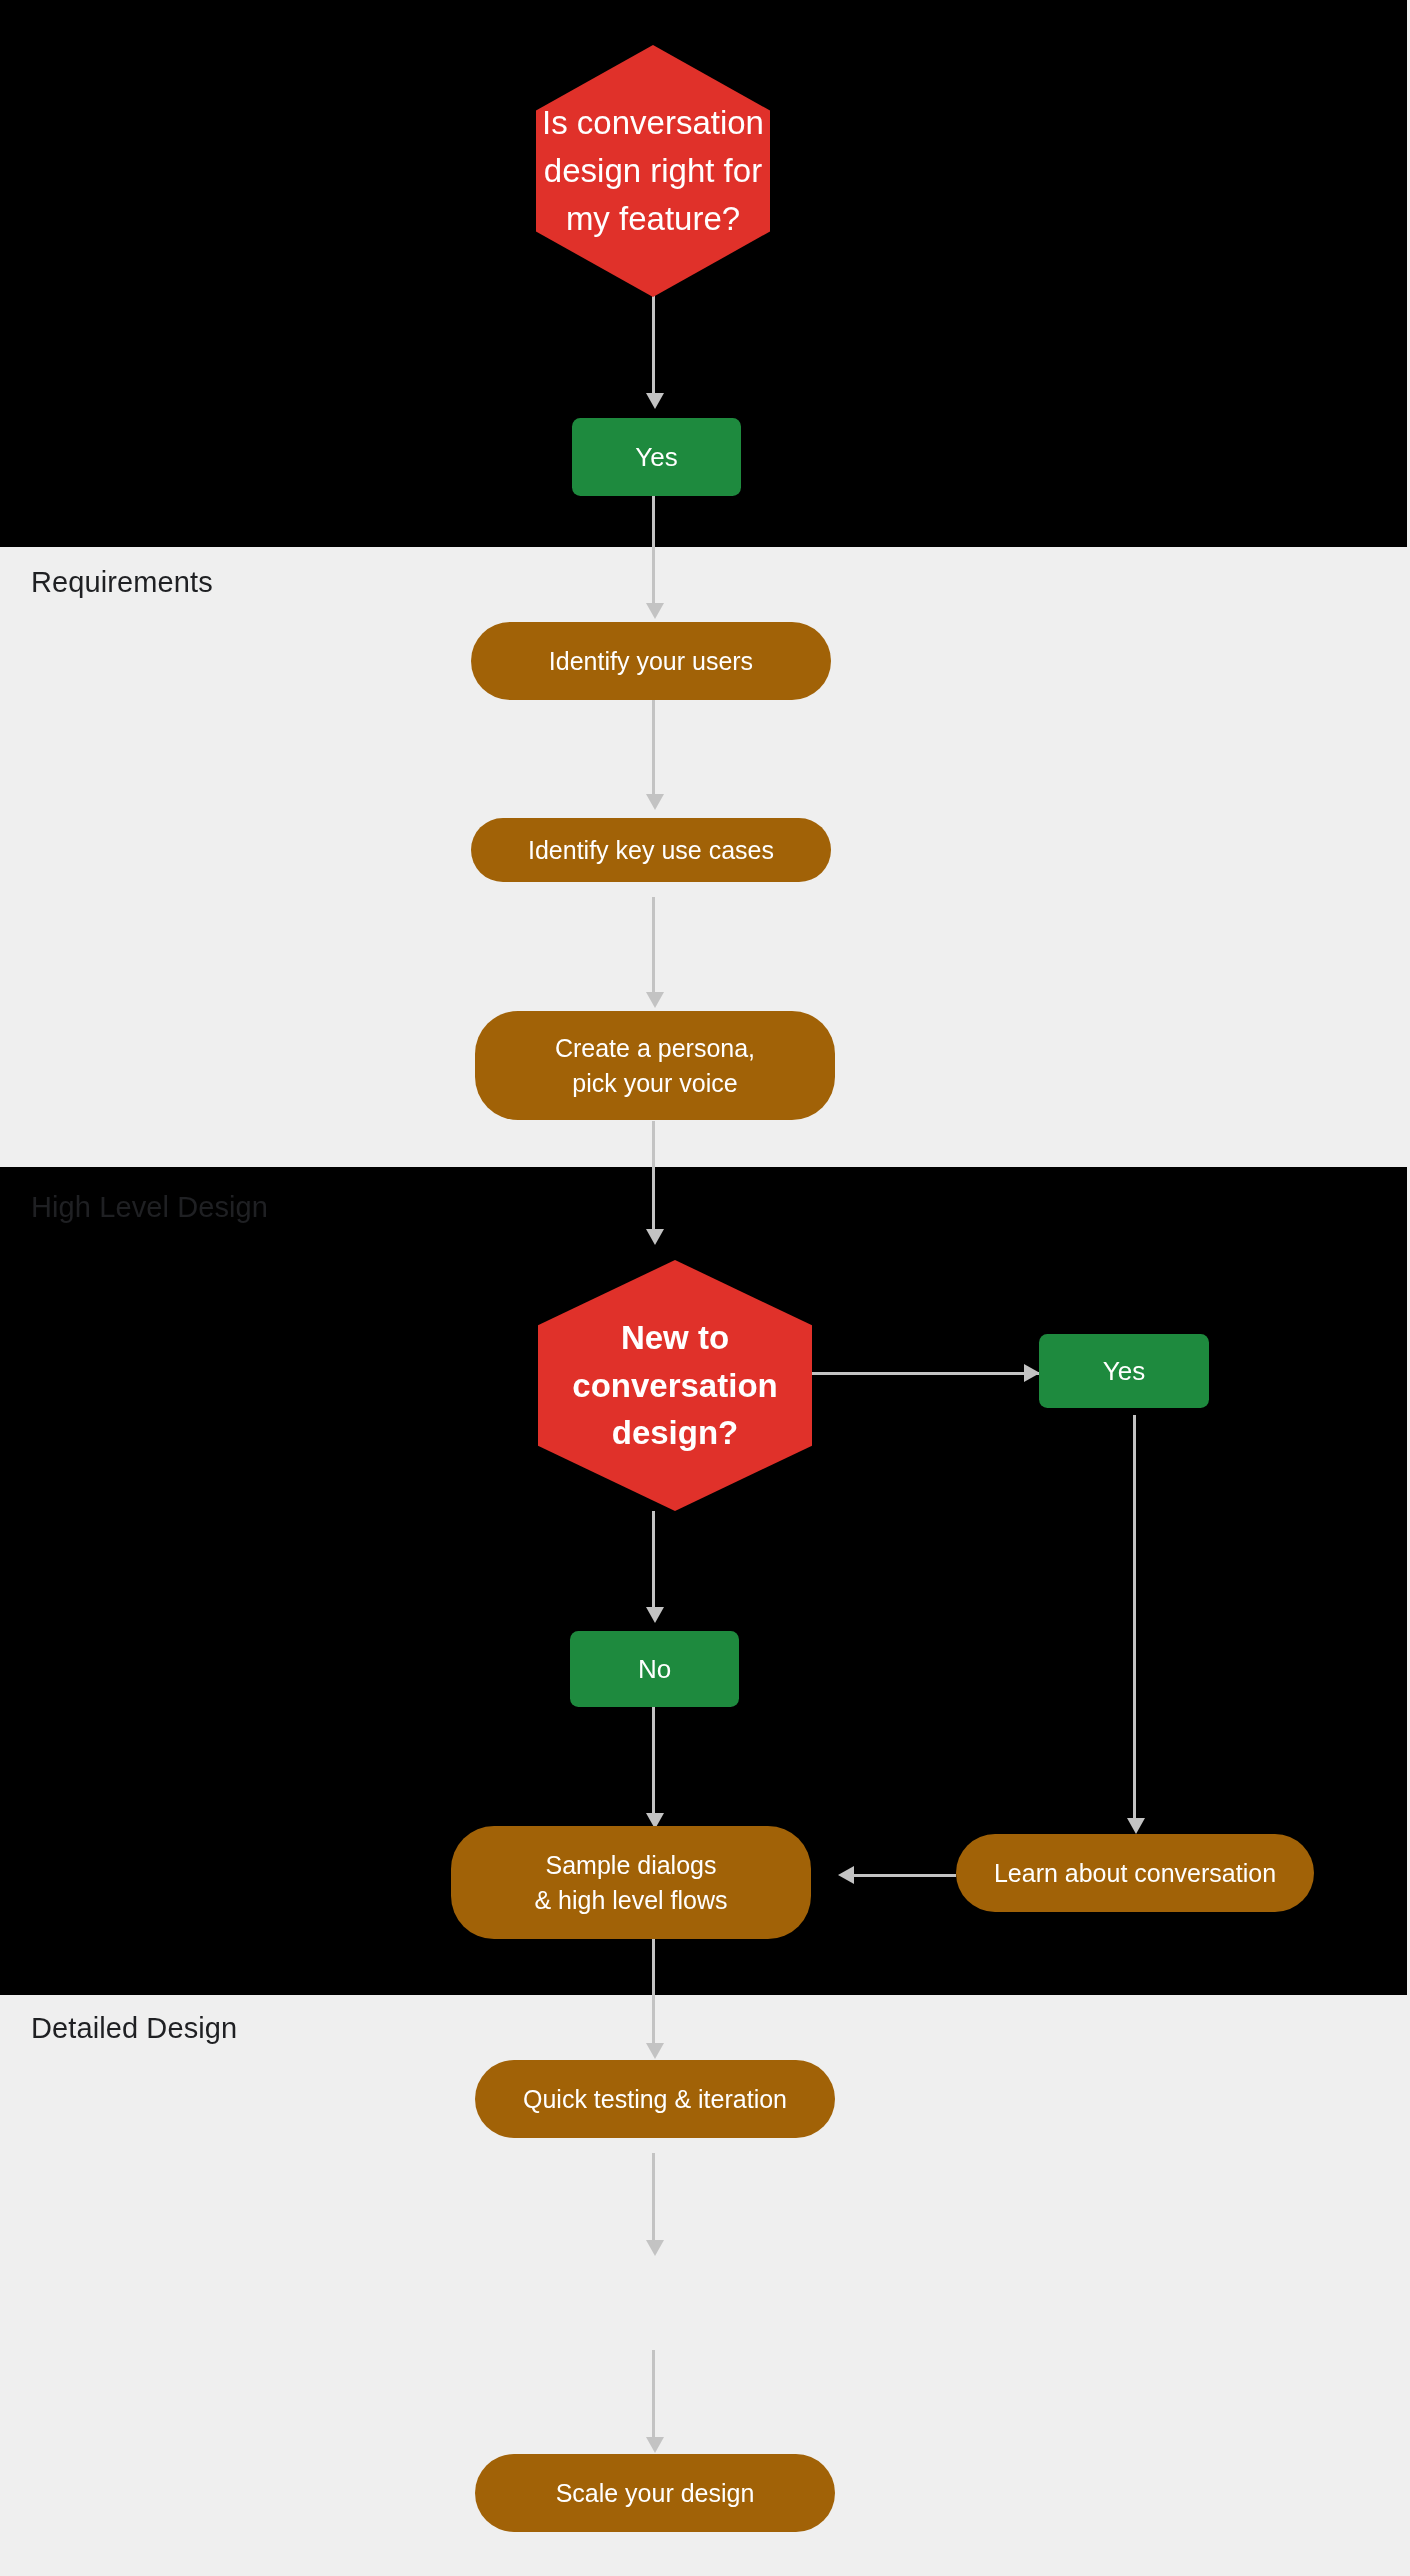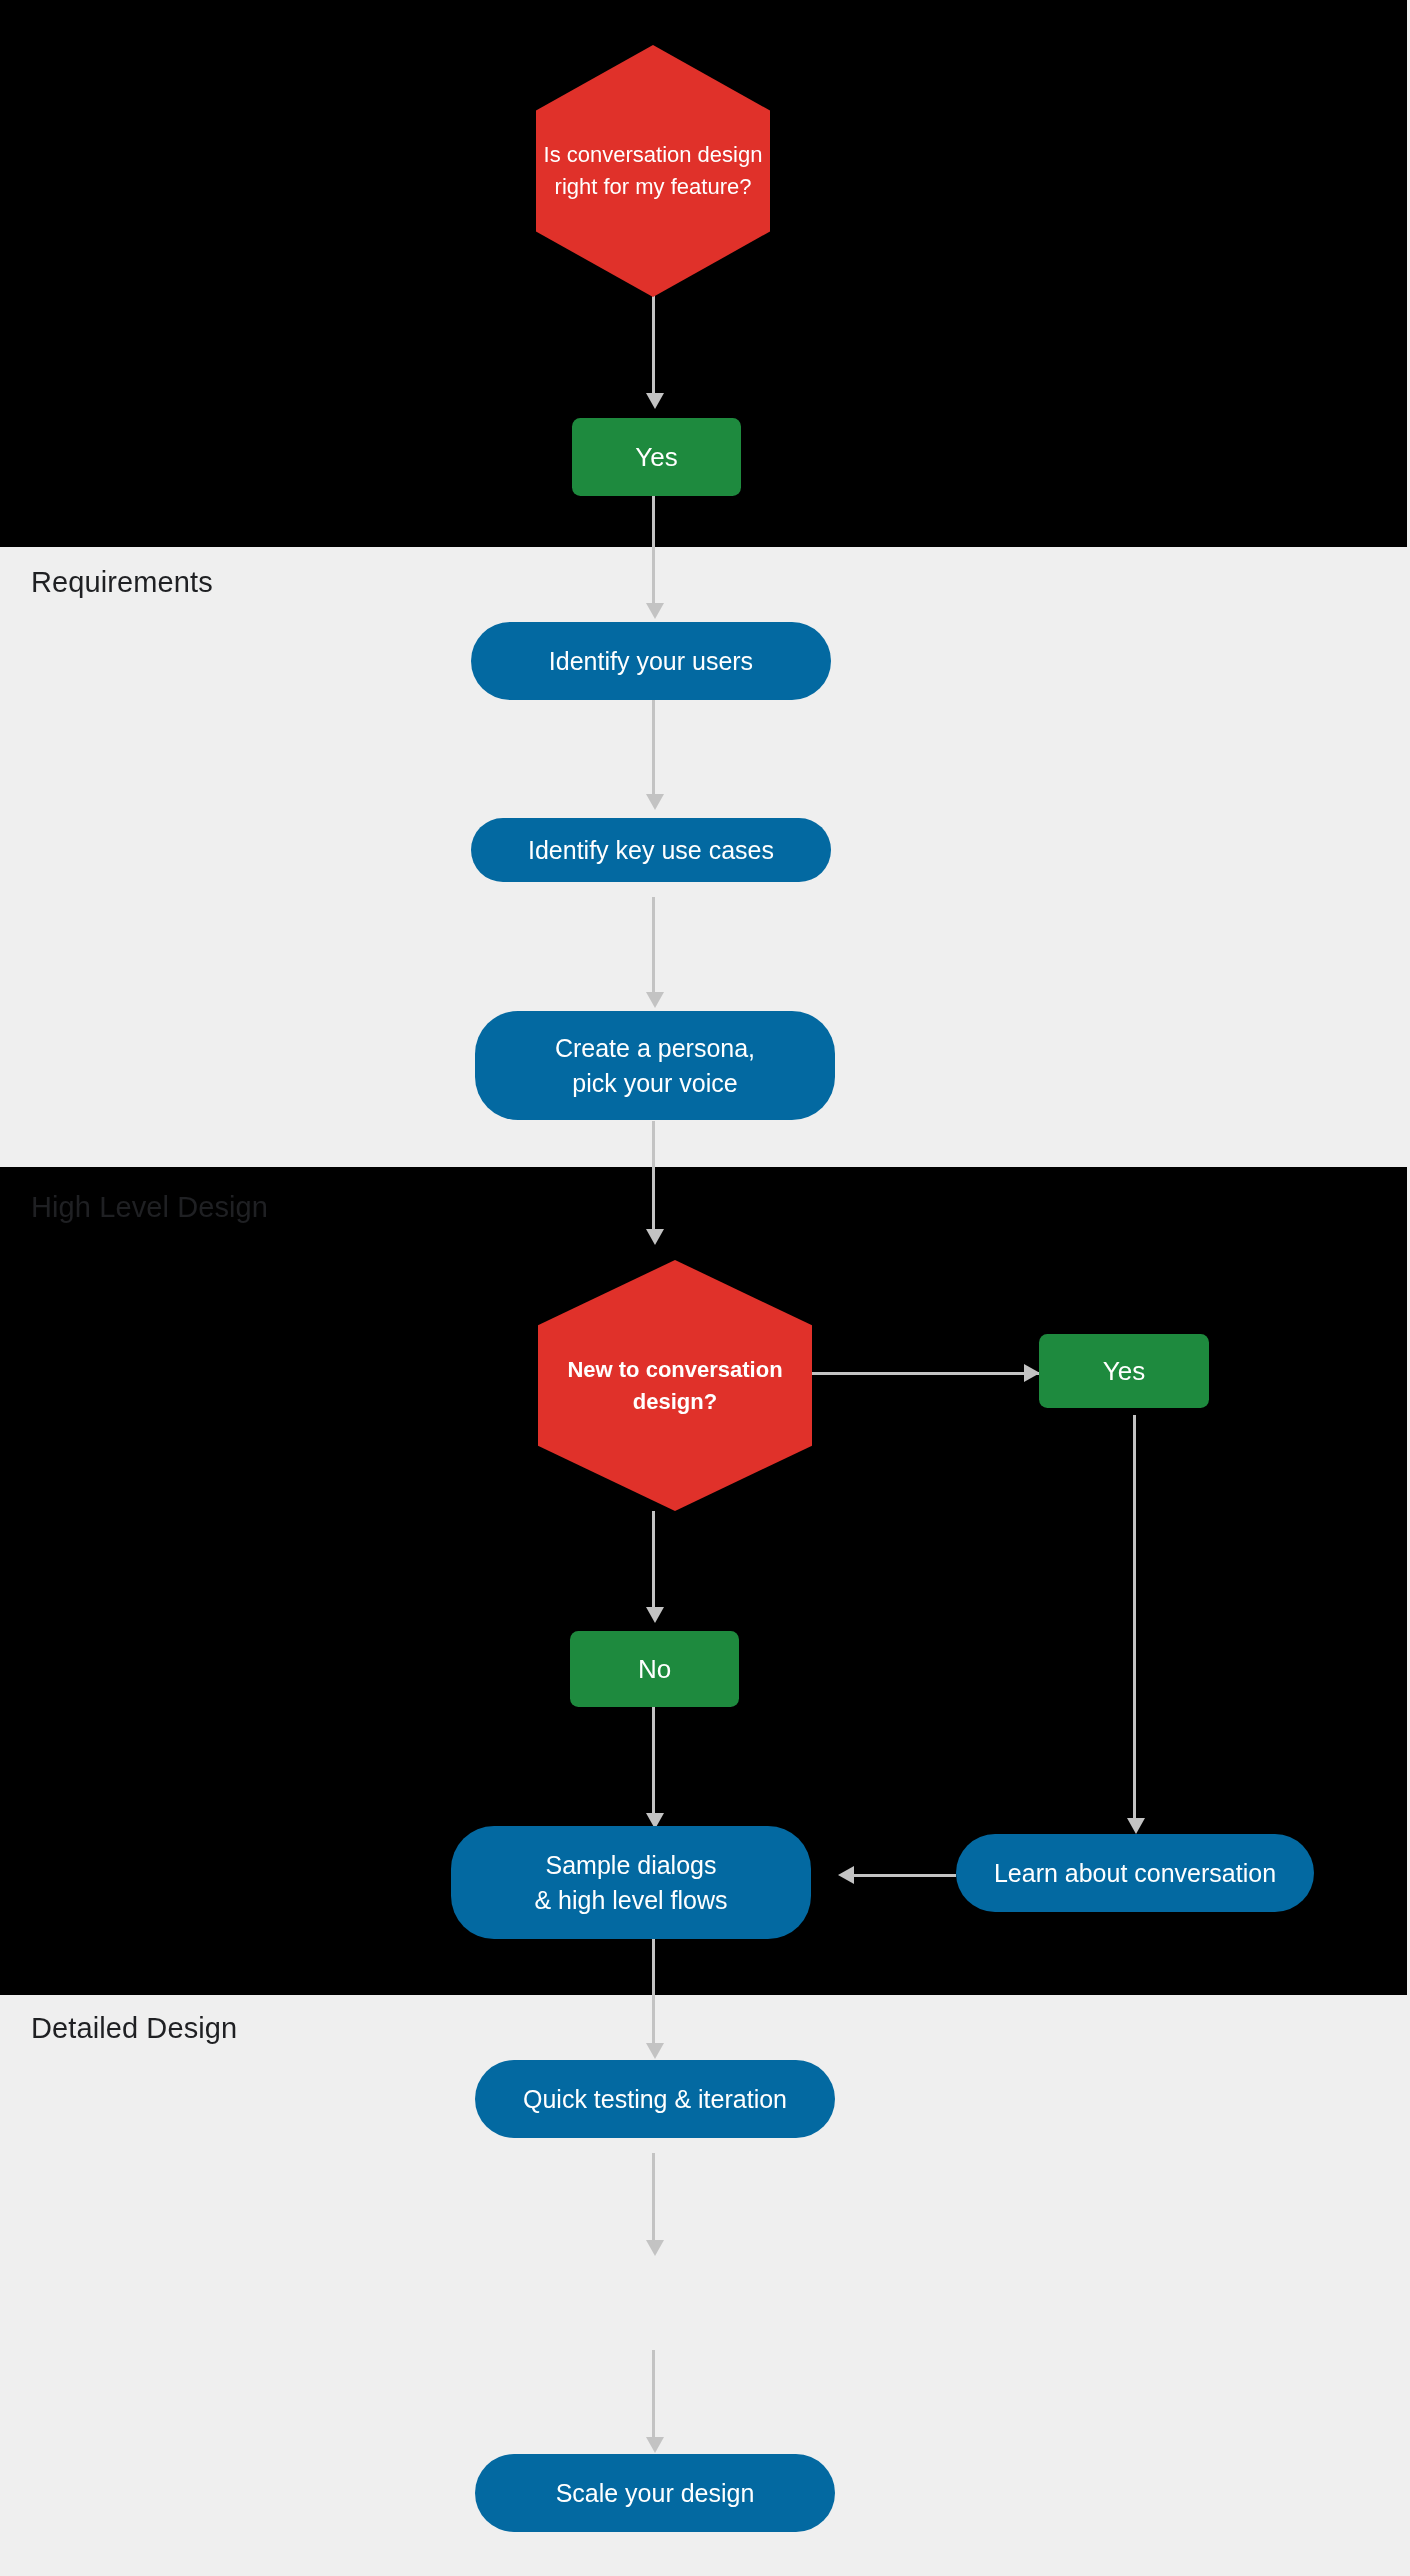--- a/index.html
+++ b/index.html
@@ -40,34 +40,34 @@
     text-align:center;
     color:#ffffff;
     box-sizing:border-box;
   }
 
   
   .hex{
     background:#e0312a;
     -webkit-clip-path:polygon(50% 0%,100% 26%,100% 74%,50% 100%,0% 74%,0% 26%);
     clip-path:polygon(50% 0%,100% 26%,100% 74%,50% 100%,0% 74%,0% 26%);
-    font-size:22px;
+    font-size:33px;
     line-height:1.45;
     font-weight:400;
   }
 
   .green{
     background:#1e8a3e;
     border-radius:8.4px;
     font-size:26px;
     font-weight:400;
   }
 
   .pill{
-    background:#0369a1;
+    background:#a16207;
     border-radius:927px;
     font-size:25px;
     font-weight:400;
     line-height:1.4;
   }
   .pill.two-line{border-radius:43px;}
 
   
   .conn{position:absolute;}
   .conn .line{

